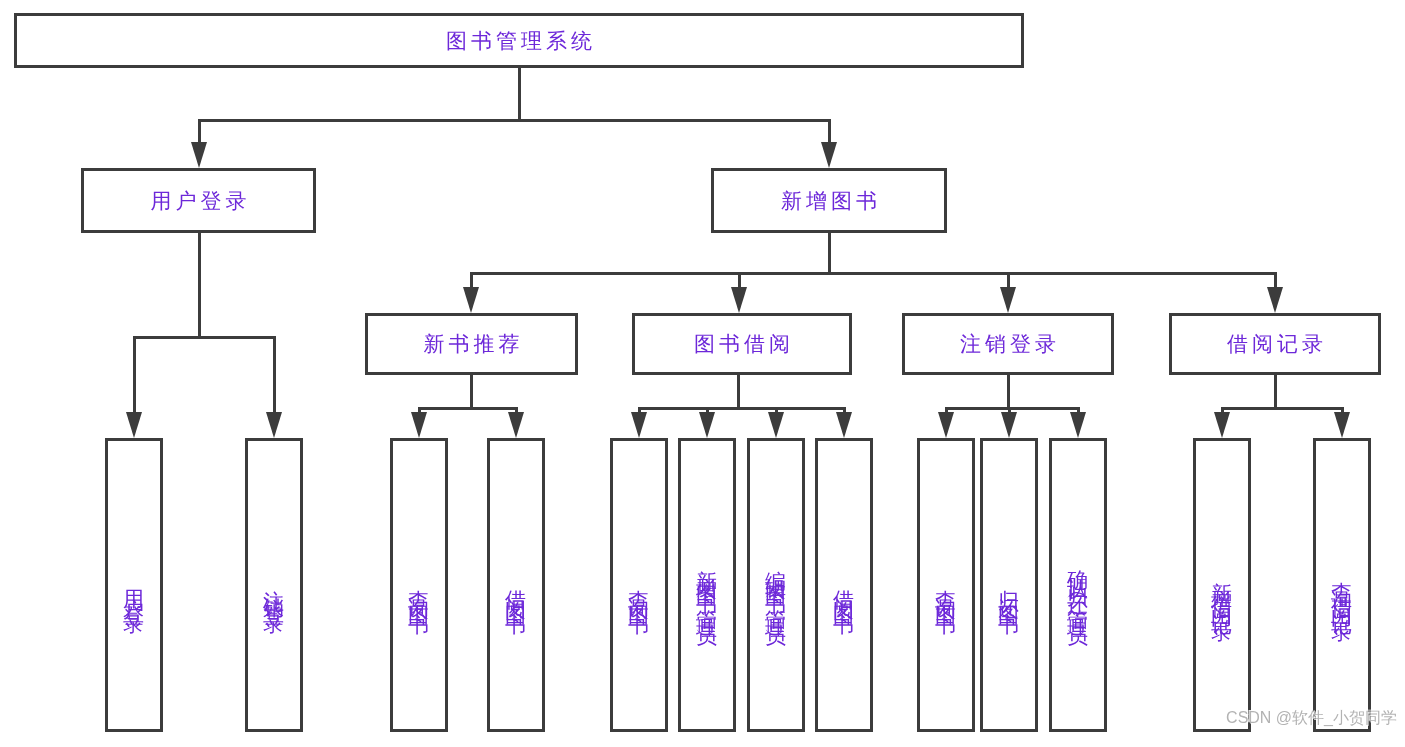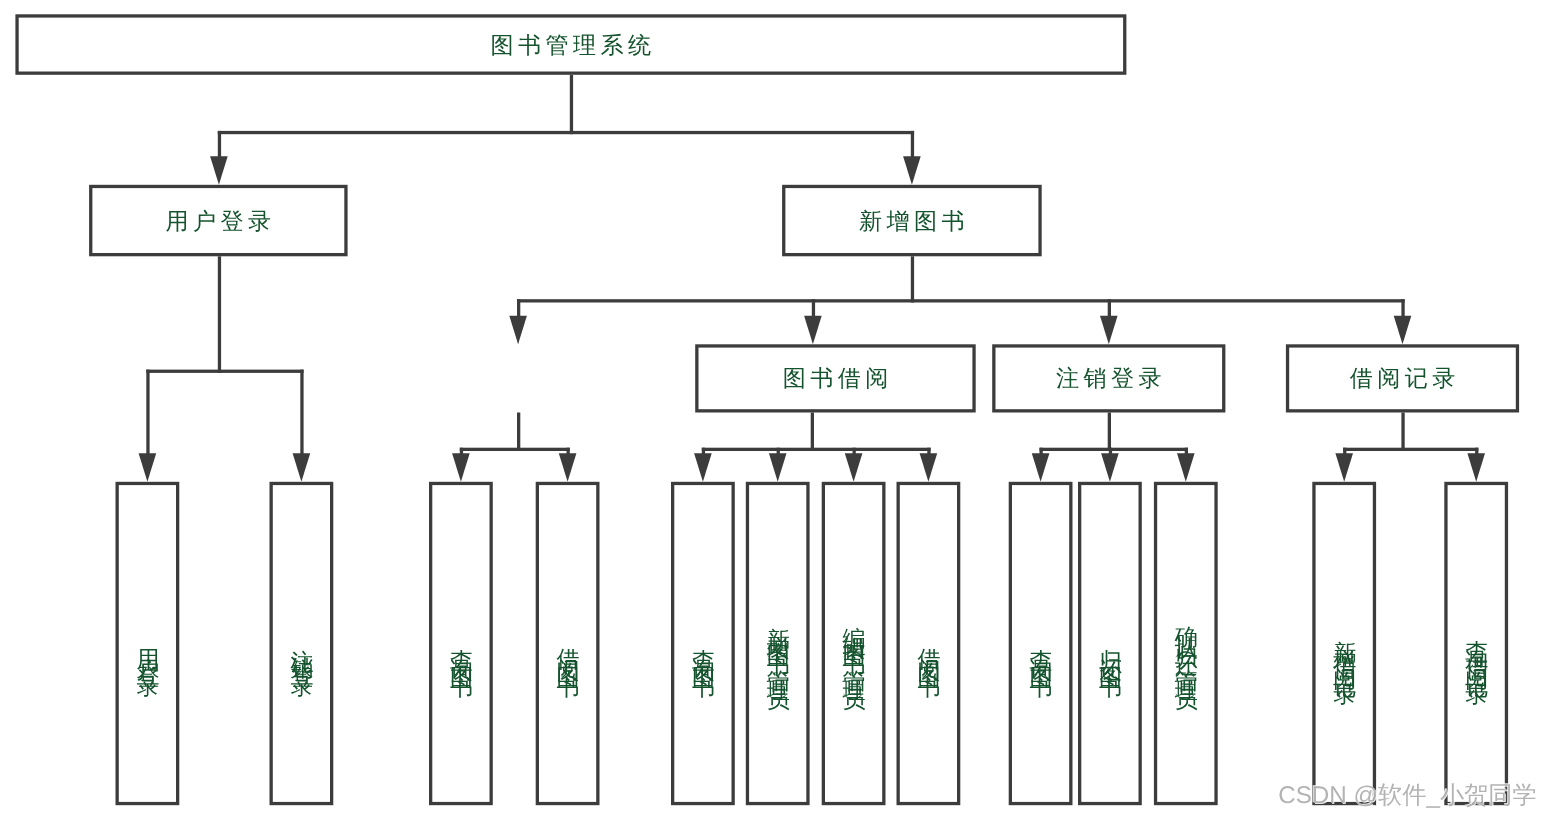--- a/index.html
+++ b/index.html
@@ -5,57 +5,60 @@
   html,body { margin:0; padding:0; background:#ffffff; }
   .stage {
     position:relative; width:1405px; height:747px; background:#ffffff;
     font-family:"Liberation Sans","DejaVu Sans",sans-serif;
     overflow:hidden;
   }
   .node {
     position:absolute; box-sizing:border-box;
     border:3px solid #3c3c3c; background:#ffffff;
     display:flex; align-items:center; justify-content:center;
-    color:#14532d; font-size:21px;
+    color:#6d28d9; font-size:21px;
   }
   .node .hlabel { letter-spacing:4px; padding-left:4px; white-space:nowrap; }
   .leaf .vtext {
     writing-mode:vertical-rl; text-orientation:mixed;
     letter-spacing:8px; line-height:1; padding-top:8px;
   }
   .v { position:absolute; width:3px; background:#3c3c3c; }
   .h { position:absolute; height:3px; background:#3c3c3c; }
   .arr {
     position:absolute; width:0; height:0;
     border-left:8px solid transparent; border-right:8px solid transparent;
     border-top:26px solid #3c3c3c;
   }
   .watermark {
     position:absolute; right:8px; top:708px;
-    font-size:22px; color:#b3b3b3; white-space:nowrap;
+    font-size:16px; color:#b3b3b3; white-space:nowrap;
     text-shadow:1px 1px 0 rgba(255,255,255,0.85), -1px -1px 0 rgba(255,255,255,0.85);
   }
 </style>
 </head>
 <body>
 
 <div class="stage">
 
   <div class="node" style="left:14px; top:13px; width:1010px; height:55px;">
     <span class="hlabel">图书管理系统</span>
   </div>
 
   <div class="node" style="left:81px; top:168px; width:235px; height:65px;">
     <span class="hlabel">用户登录</span>
   </div>
   <div class="node" style="left:711px; top:168px; width:236px; height:65px;">
     <span class="hlabel">新增图书</span>
   </div>
 
-  <div class="node" style="left:632px; top:313px; width:255px; height:62px;">
+  <div class="node" style="left:365px; top:313px; width:213px; height:62px;">
+    <span class="hlabel">新书推荐</span>
+  </div>
+  <div class="node" style="left:632px; top:313px; width:220px; height:62px;">
     <span class="hlabel">图书借阅</span>
   </div>
   <div class="node" style="left:902px; top:313px; width:212px; height:62px;">
     <span class="hlabel">注销登录</span>
   </div>
   <div class="node" style="left:1169px; top:313px; width:212px; height:62px;">
     <span class="hlabel">借阅记录</span>
   </div>
 
   <div class="node leaf" style="left:105px; top:438px; width:58px; height:294px;">

